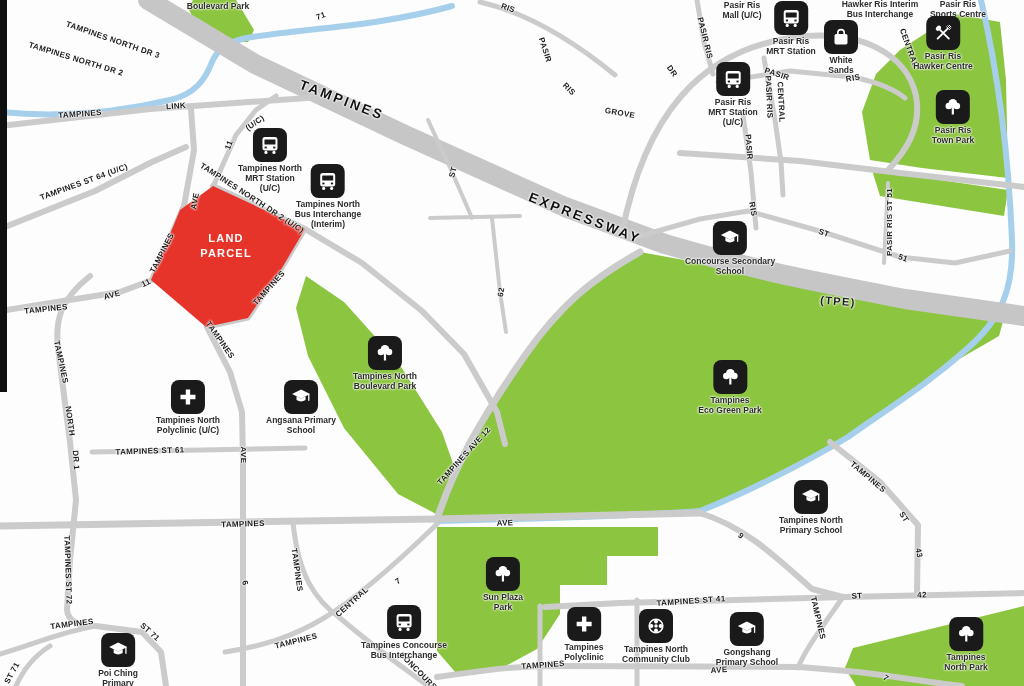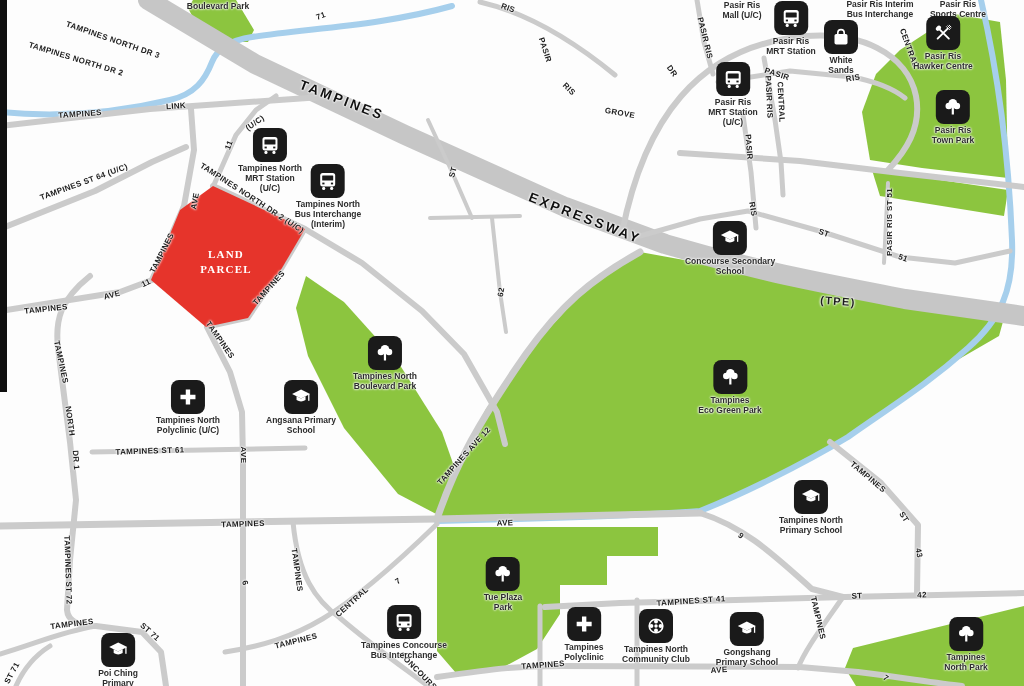--- a/index.html
+++ b/index.html
@@ -123,21 +123,21 @@
       <path stroke-width="5" d="M718,82 L790,71 L852,77 C878,82 895,90 905,98"></path>
       <path stroke-width="5" d="M743,115 L751,172 L756,228"></path>
       <path stroke-width="5" d="M640,236 L700,219 L748,211 L823,232 L900,257 L955,263 L1010,251"></path>
       <path stroke-width="6" d="M680,153 L800,161 L900,173 L1024,187"></path>
       <path stroke-width="4" d="M888,183 L884,263"></path>
     </g>
     <polygon fill="#e6342b" points="213,186 305,229 282,268 248,318 206,327 151,280 180,210"></polygon>
     <rect x="0" y="0" width="7" height="392" fill="#0f0f0f"></rect>
   </svg>
 
-  <div class="parcel-label" style="left:226px;top:262px;font-family:Liberation Serif, serif;">LAND
+  <div class="parcel-label" style="left:226px;top:246px;">LAND
 PARCEL</div>
 
   <div class="rl" style="left:113px;top:40px;--r:19deg">TAMPINES NORTH DR 3</div>
   <div class="rl" style="left:76px;top:59px;--r:17deg">TAMPINES NORTH DR 2</div>
   <div class="rl" style="left:80px;top:114px;--r:-4deg">TAMPINES</div>
   <div class="rl" style="left:176px;top:106px;--r:-4deg">LINK</div>
   <div class="rl" style="left:321px;top:16px;--r:-20deg">71</div>
   <div class="rl big" style="left:342px;top:100px;--r:21deg">TAMPINES</div>
   <div class="rl big" style="left:585px;top:218px;--r:21deg">EXPRESSWAY</div>
   <div class="rl med" style="left:838px;top:301px;--r:4deg">(TPE)</div>
@@ -230,21 +230,21 @@
   <div class="poi" style="left:791px;top:1px;">
     <span class="ic">
         <svg viewBox="0 0 24 24">
           <use href="#i-bus"></use>
         </svg>
       </span>
     <div class="lb">Pasir Ris
 MRT Station</div>
   </div>
   <div class="poi" style="left:880px;top:0px;">
-    <div class="lb">Pasir Ris Interim
+    <div class="lb">Hawker Ris Interim
 Bus Interchange</div>
   </div>
   <div class="poi" style="left:958px;top:0px;">
     <div class="lb">Pasir Ris
 Sports Centre</div>
   </div>
   <div class="poi" style="left:733px;top:62px;">
     <span class="ic">
         <svg viewBox="0 0 24 24">
           <use href="#i-bus"></use>
@@ -344,21 +344,21 @@
       </span>
     <div class="lb">Tampines Concourse
 Bus Interchange</div>
   </div>
   <div class="poi" style="left:503px;top:557px;">
     <span class="ic">
         <svg viewBox="0 0 24 24">
           <use href="#i-tree"></use>
         </svg>
       </span>
-    <div class="lb">Tue Plaza
+    <div class="lb">Sun Plaza
 Park</div>
   </div>
   <div class="poi" style="left:584px;top:607px;">
     <span class="ic">
         <svg viewBox="0 0 24 24">
           <use href="#i-cross"></use>
         </svg>
       </span>
     <div class="lb">Tampines
 Polyclinic</div>

